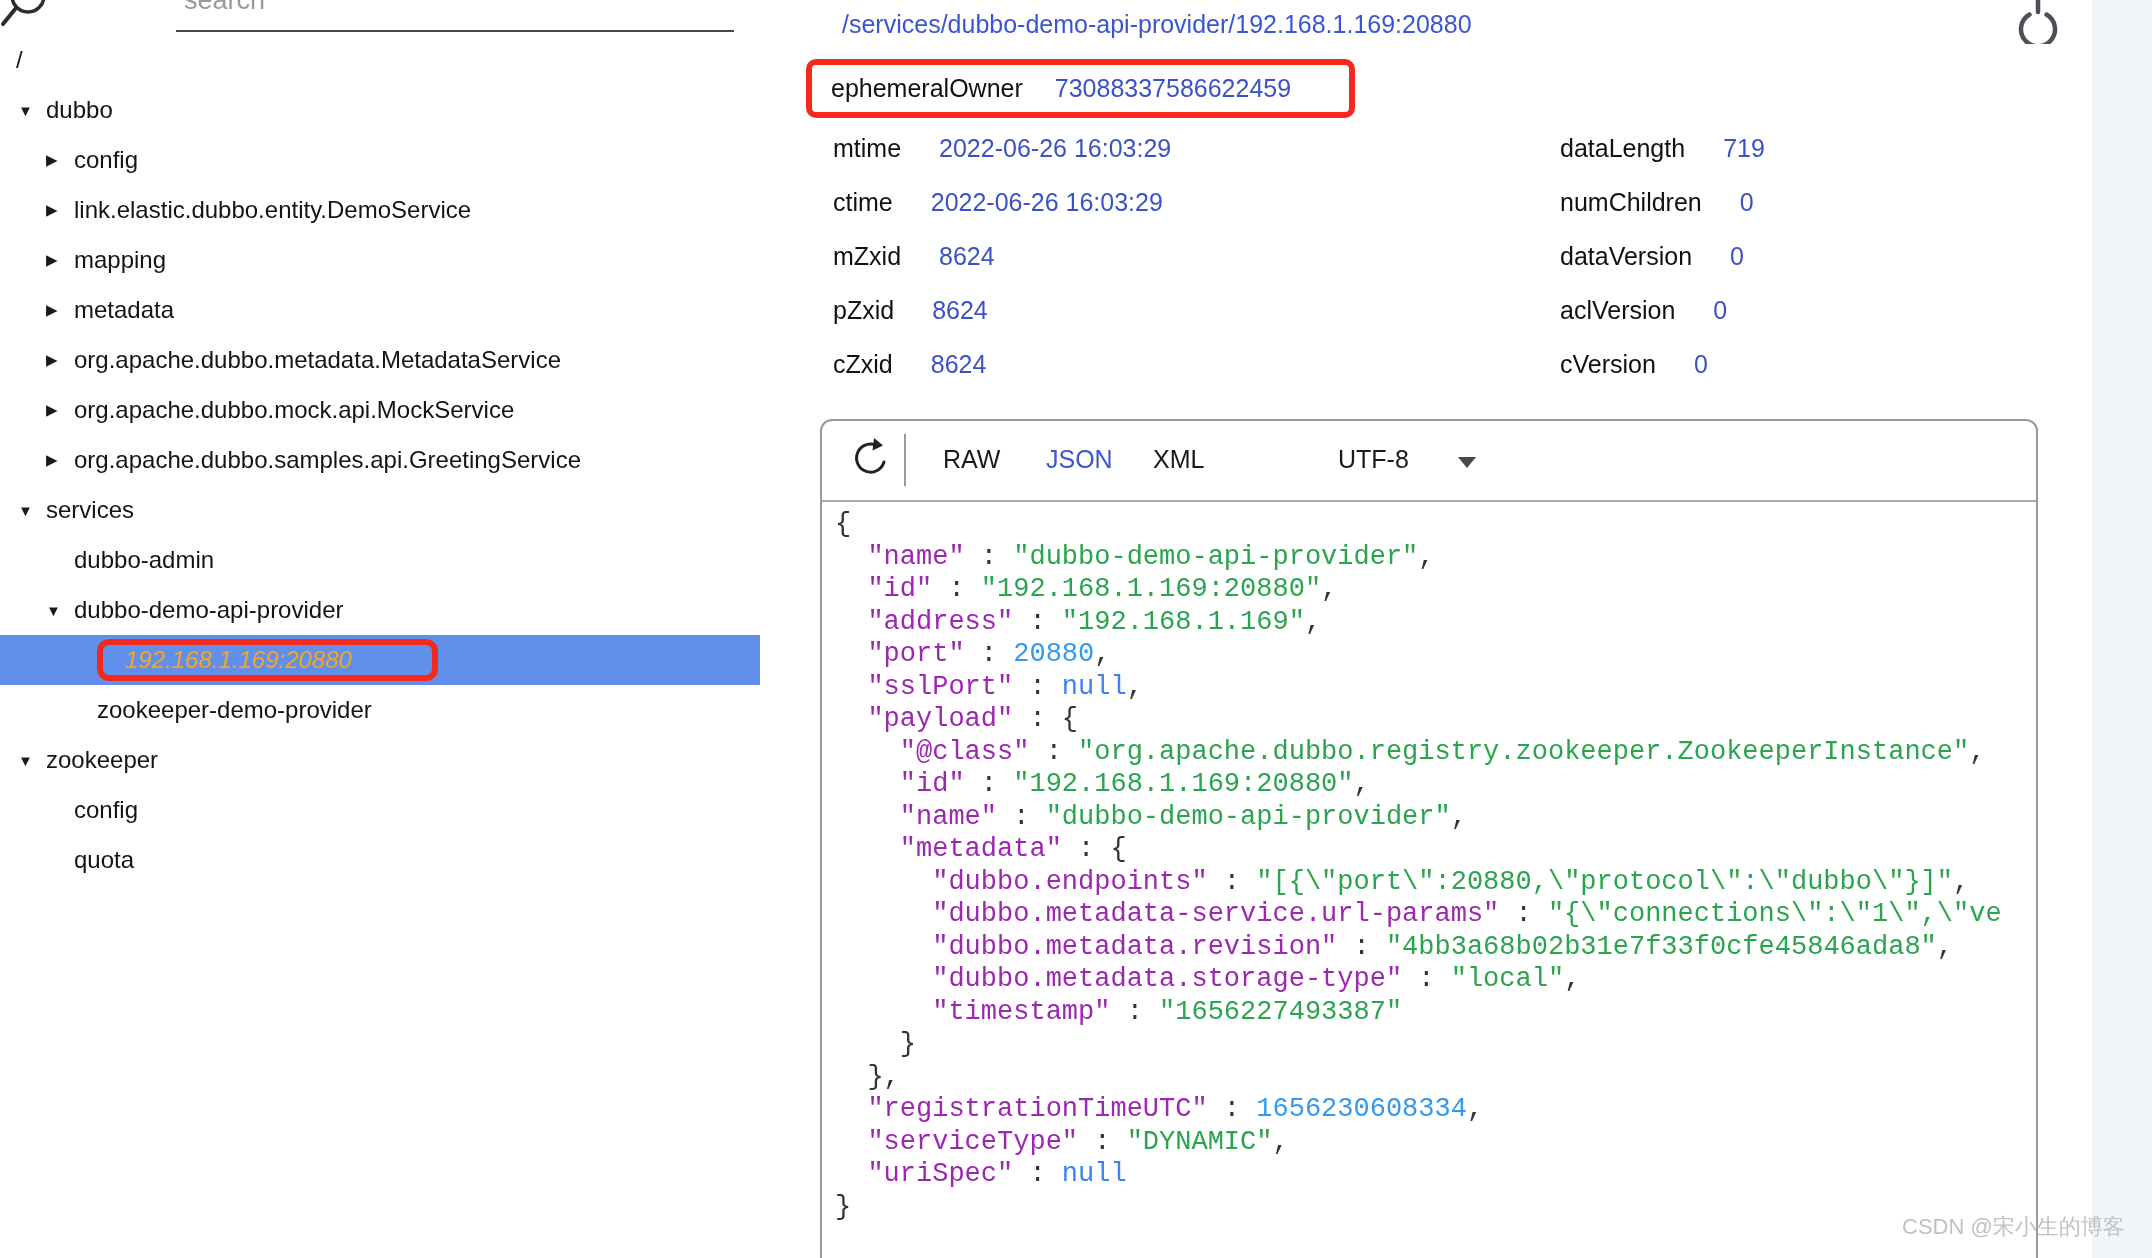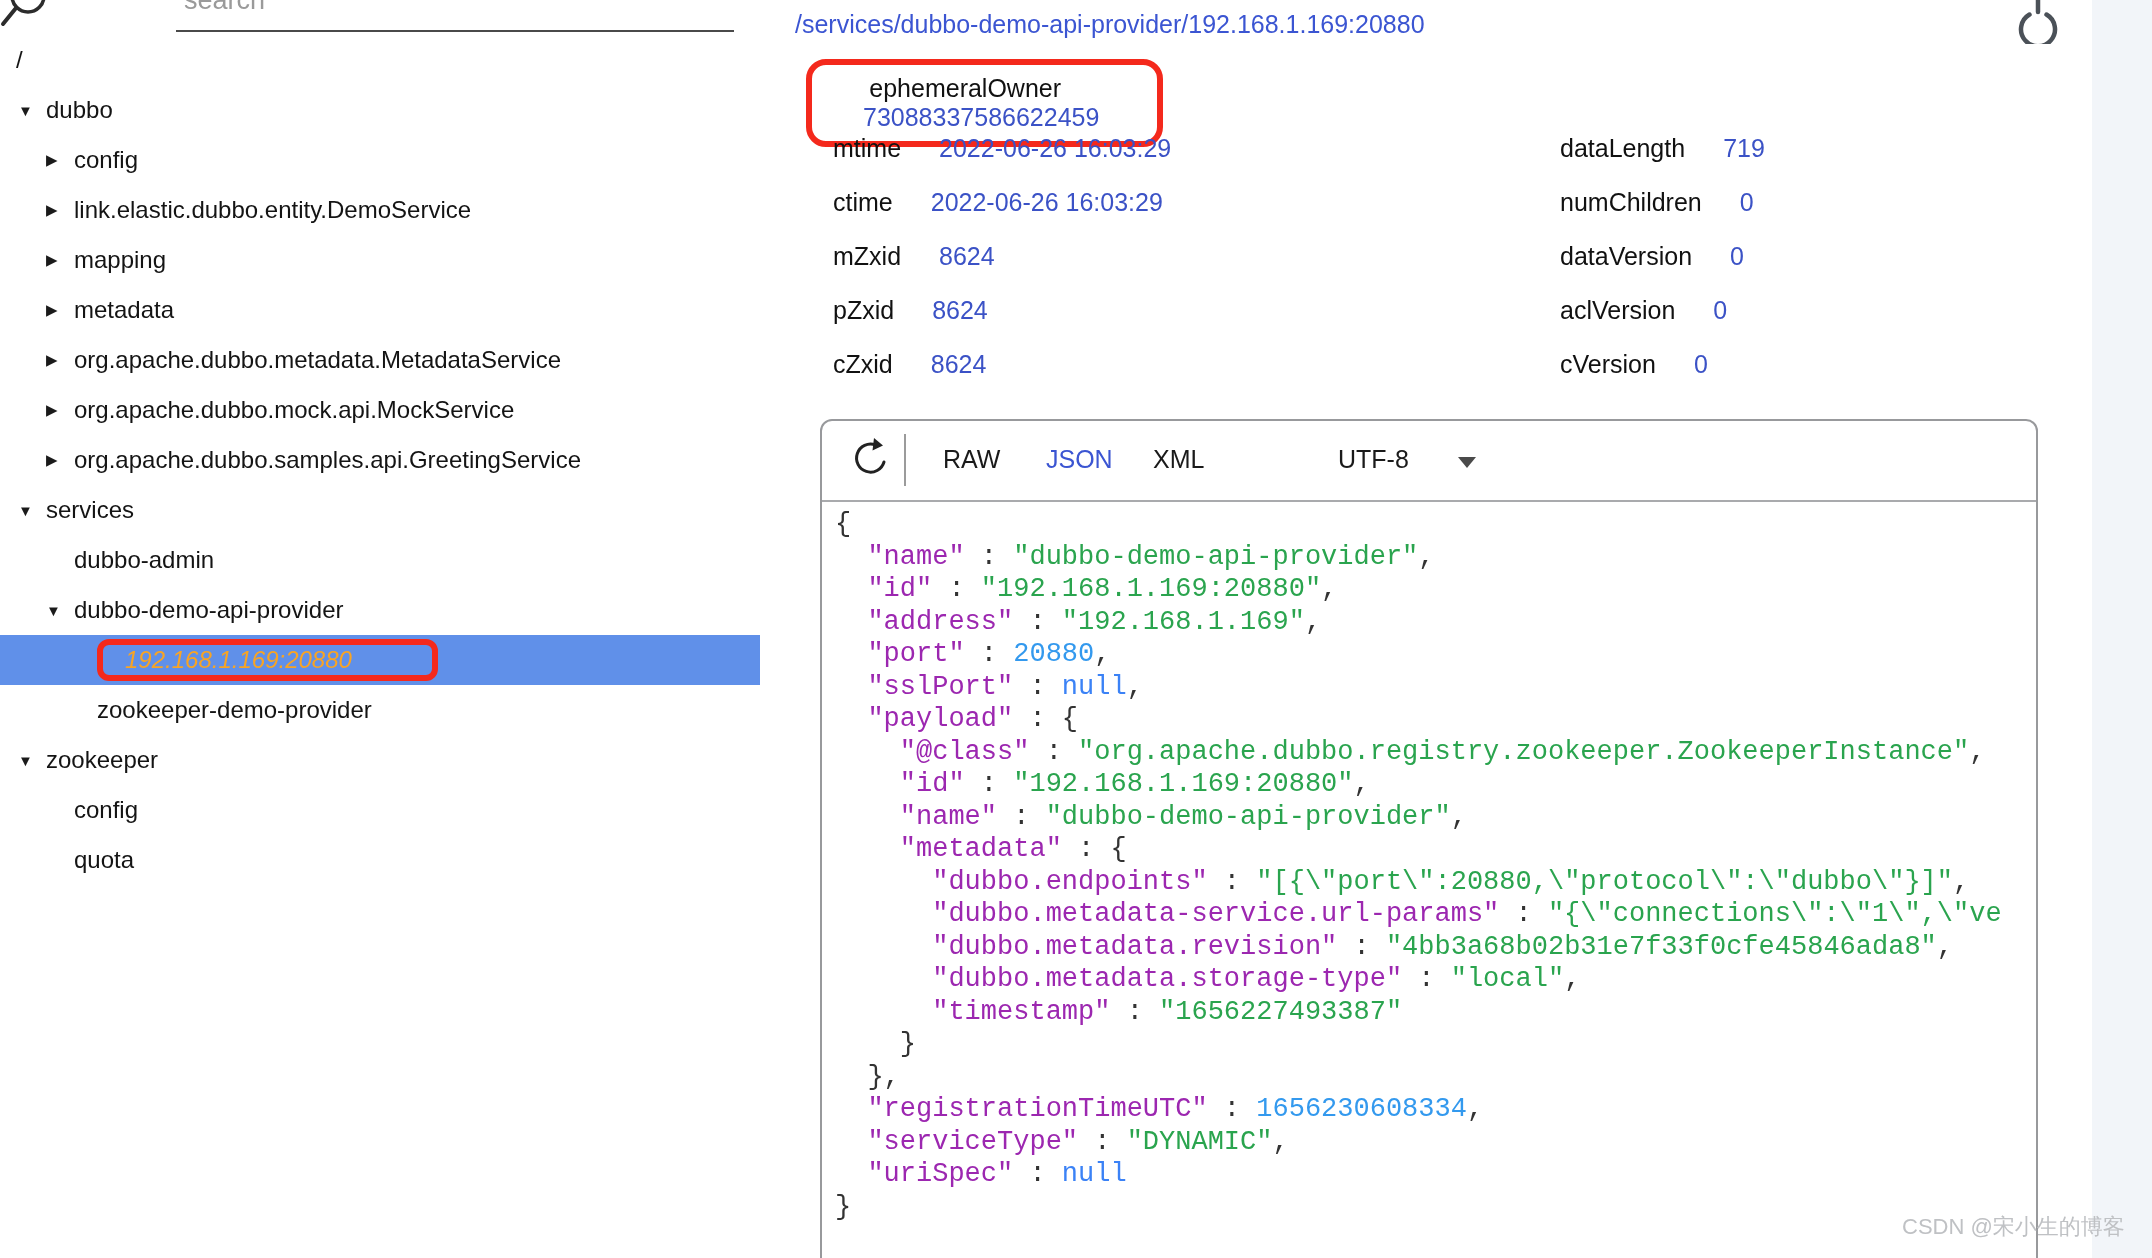--- a/index.html
+++ b/index.html
@@ -21,25 +21,25 @@
   .tree-row .tree-label{margin-left:4px;white-space:nowrap;}
   .lvl0{padding-left:0;} .lvl0 .caret{margin-left:-12px;}
   .lvl1{padding-left:18px;}
   .lvl2{padding-left:46px;}
   .lvl2.no-caret{padding-left:70px;}
   .lvl3{padding-left:93px;}
   .tree-row.selected{background:#6090e9;}
   .tree-row.selected .tree-label{color:#f8a424;}
   .red-box{border:6px solid #f4291c;border-radius:12px;padding:1px 80px 1px 22px;margin-left:-24px;font-style:italic;}
   
-  .node-path{position:absolute;left:795px;top:10px;font-size:25px;color:#3b55d2;white-space:nowrap;}
+  .node-path{position:absolute;left:842px;top:10px;font-size:25px;color:#3b55d2;white-space:nowrap;}
   .power-icon{position:absolute;left:2012px;top:-12px;}
   
   .eph-box{position:absolute;left:806px;top:59px;display:inline-flex;align-items:center;
-        border:6px solid #f4291c;border-radius:20px;padding:9px 58px 9px 19px;background:#fff;flex-direction:column;}
+        border:6px solid #f4291c;border-radius:10px;padding:9px 58px 9px 19px;background:#fff;}
   .eph-label{font-size:25px;color:#111;}
   .eph-value{font-size:25px;color:#3b52c6;margin-left:32px;}
   
   .stats-left{position:absolute;left:833px;top:133px;text-align:right;}
   .stats-right{position:absolute;left:1560px;top:133px;}
   .stat-row{display:flex;align-items:center;height:30px;margin-bottom:24px;font-size:25px;}
   .stat-label{color:#111;white-space:nowrap;}
   .stat-value{color:#3b52c6;margin-left:38px;white-space:nowrap;}
   
   .data-panel{position:absolute;left:820px;top:419px;width:1218px;height:880px;

